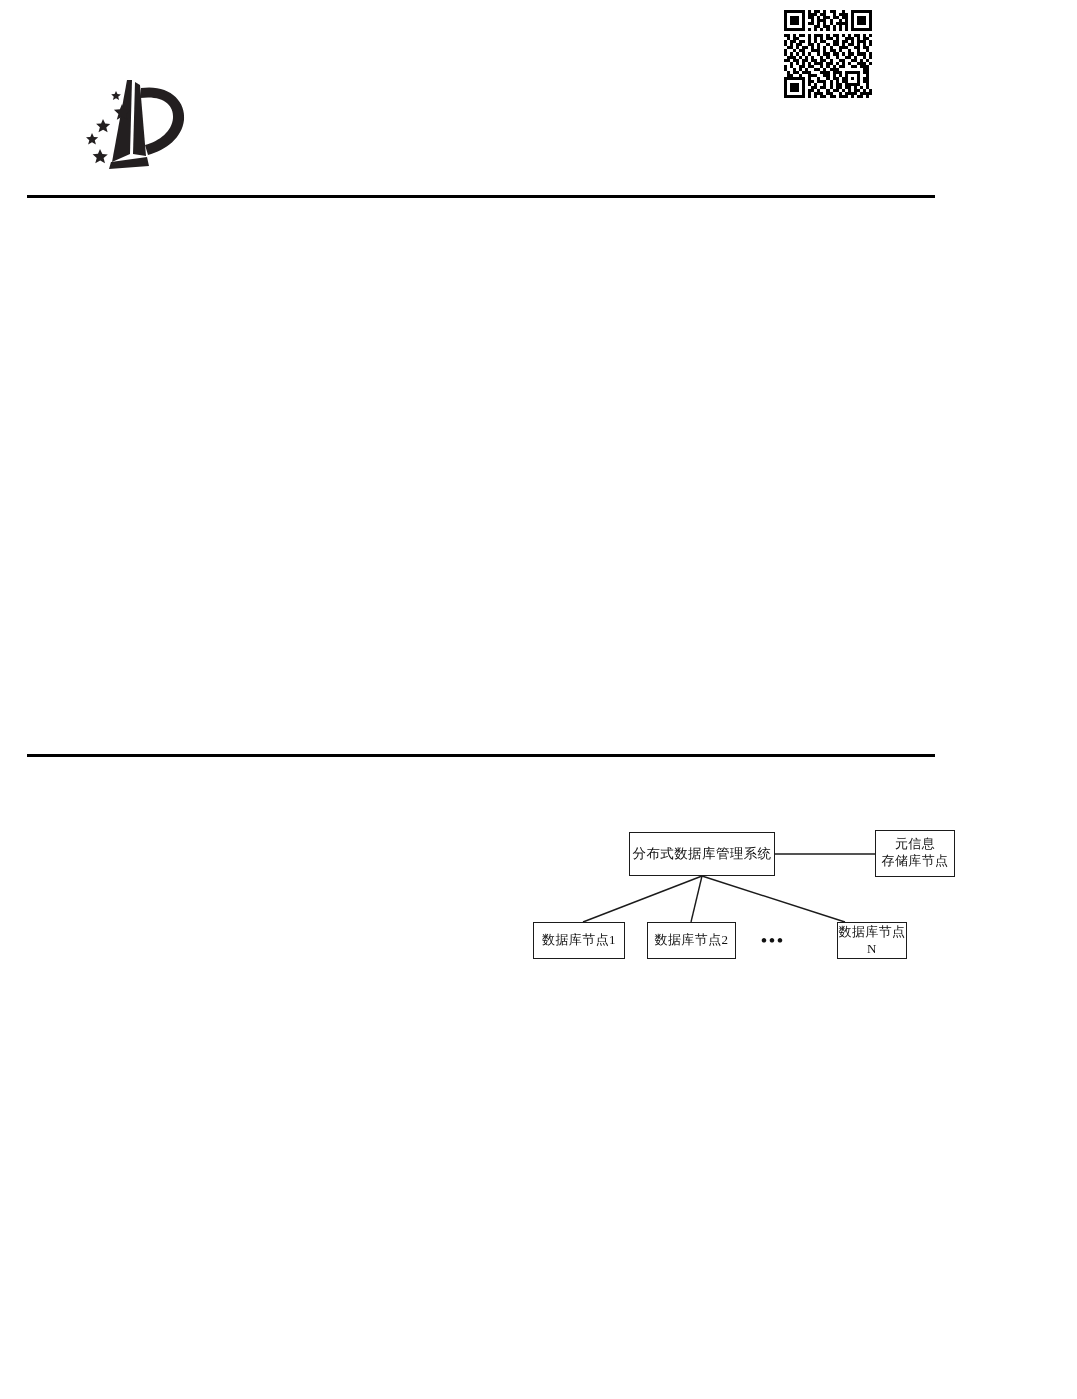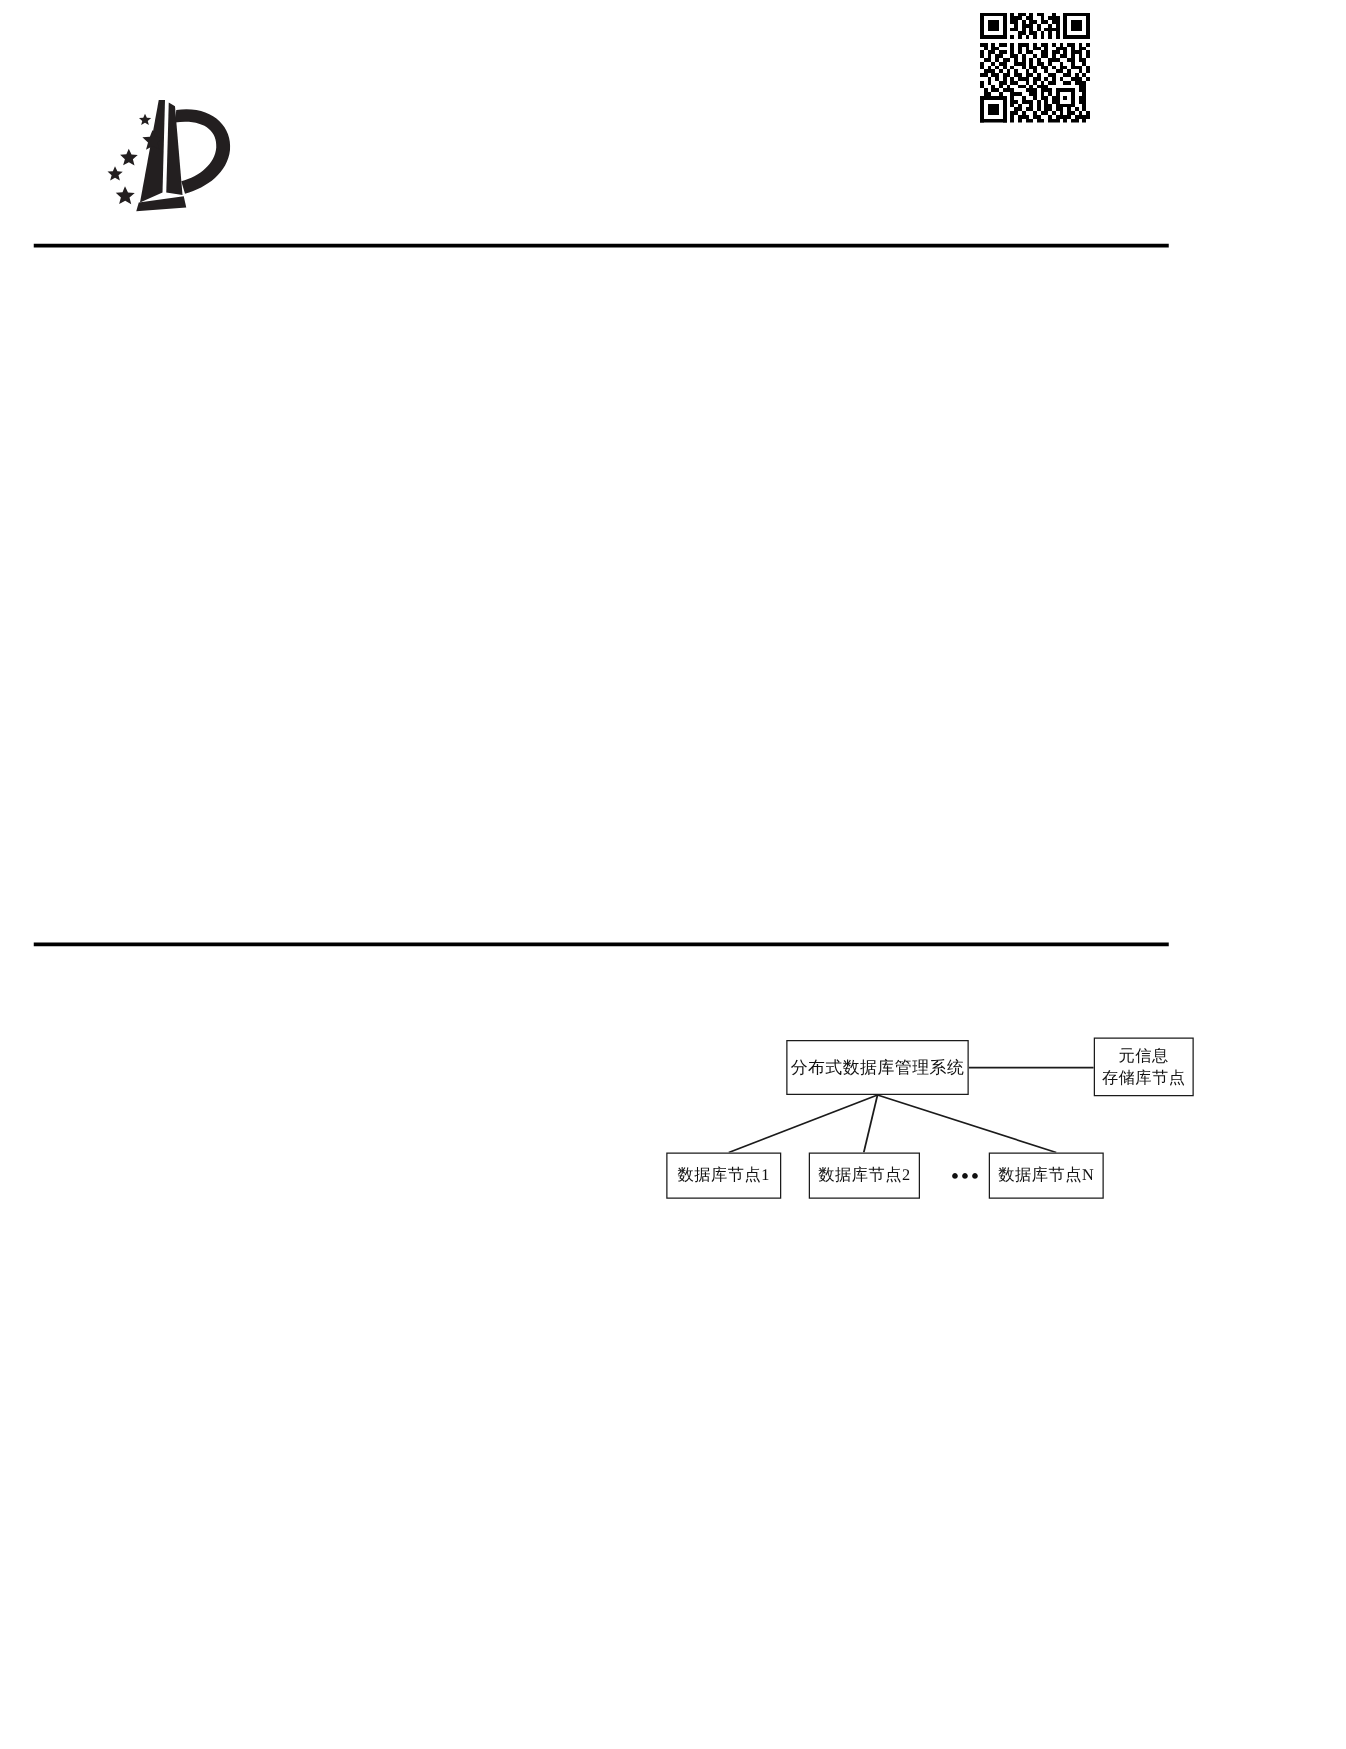--- a/index.html
+++ b/index.html
@@ -44,24 +44,24 @@
     font-family:"Liberation Serif", serif;
     font-size:13px;
     line-height:1.25;
     letter-spacing:0.4px;
     color:#111;
     white-space:pre-line;
     z-index:2;
   }
 
   .node-root{left:602px;top:67px;width:146px;height:44px;font-size:13.5px;}
-  .node-meta{left:848px;top:65px;width:80px;height:47px;font-size:13px;}
+  .node-meta{left:848px;top:65px;width:80px;height:47px;font-size:13px;font-family:Liberation Mono, monospace;}
   .node-db1 {left:506px;top:157px;width:92px;height:37px;text-align:right;}
   .node-db2 {left:620px;top:157px;width:89px;height:37px;}
-  .node-dbn {left:764px;top:157px;width:92px;height:37px;}
+  .node-dbn {left:810px;top:157px;width:70px;height:37px;}
 
   .ellipsis{
     position:absolute;left:726px;top:164px;width:40px;height:24px;
     display:flex;align-items:center;justify-content:center;
     font-size:17px;font-weight:700;letter-spacing:2px;color:#111;
     font-family:"Liberation Serif", serif;
     z-index:2;
   }
 </style>
 </head>

